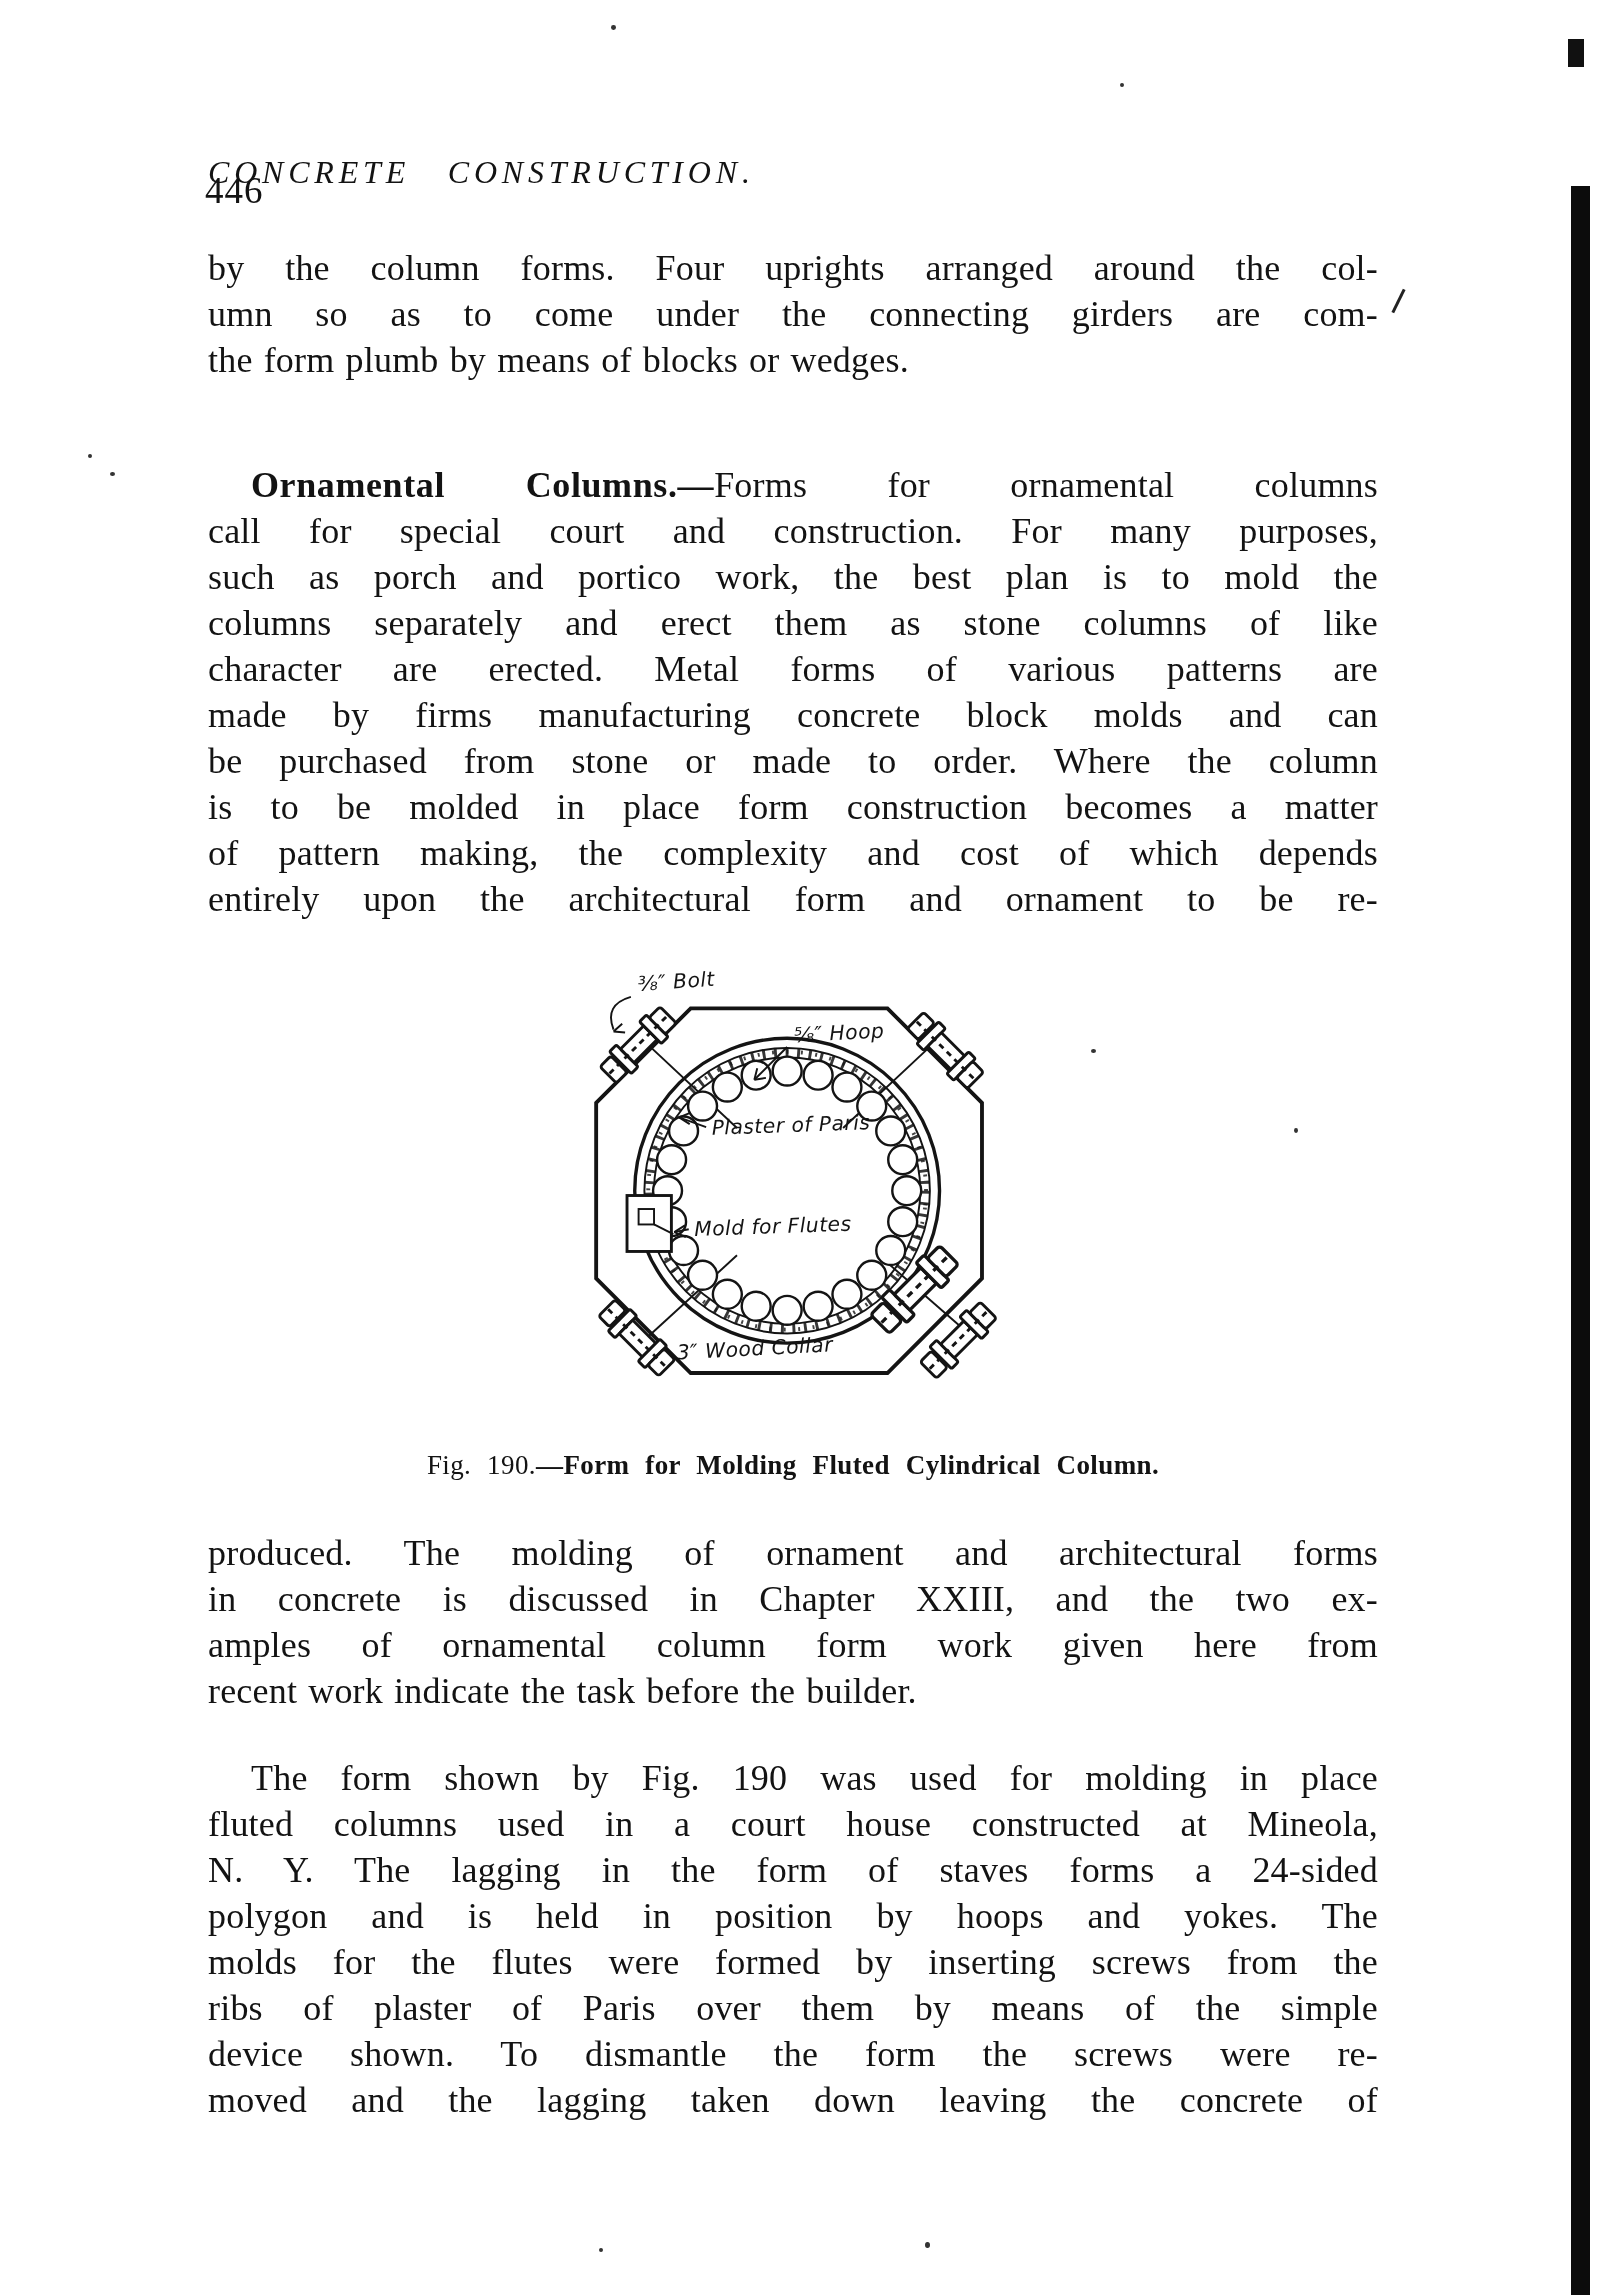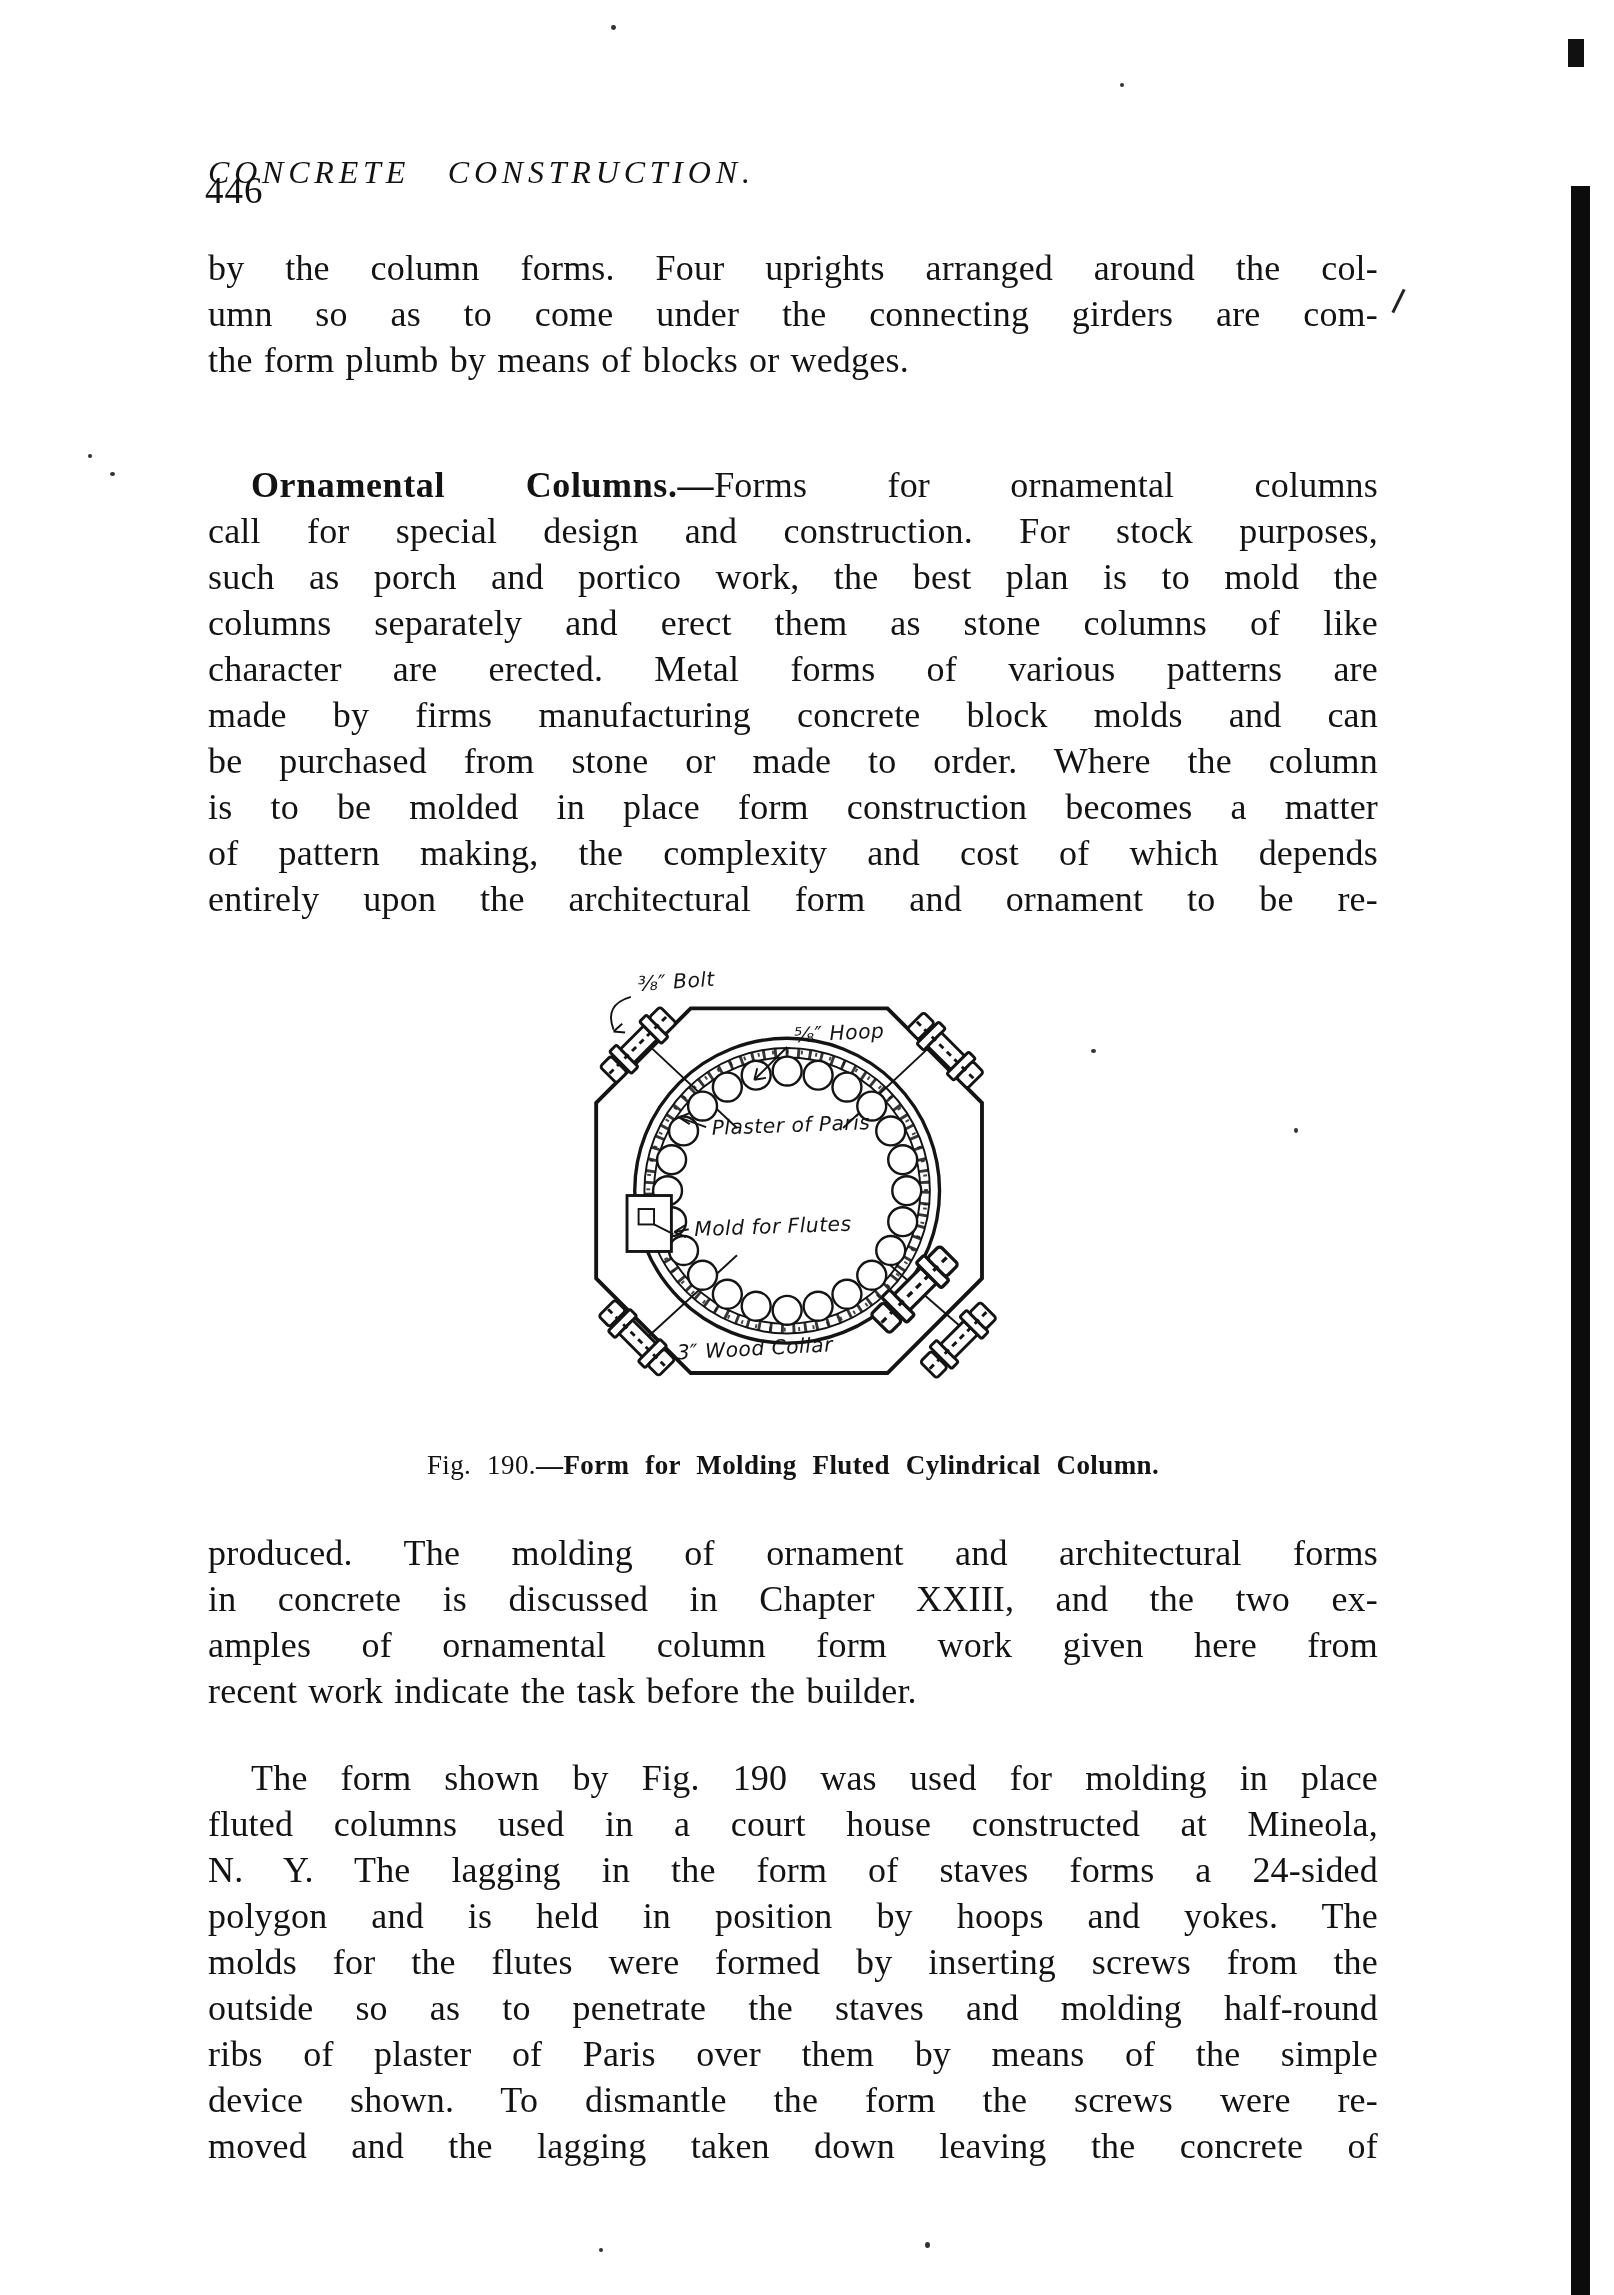--- a/index.html
+++ b/index.html
@@ -50,21 +50,21 @@
 
 <div class="para" id="paragraph-1" style="top:245px">
     <div class="tline just">by the column forms.  Four uprights arranged around the col-</div>
     <div class="tline just">umn so as to come under the connecting girders are com-</div>
     <div class="tline">the form plumb by means of blocks or wedges.</div>
   </div>
 
 <div class="para" id="paragraph-2" style="top:462px">
   <div class="tline just first-line"><span class="lead-bold">Ornamental Columns.—</span><span>Forms for ornamental columns</span></div>
   <div>
-      <div class="tline just">call for special design and construction.  For stock purposes,</div>
+      <div class="tline just">call for special court and construction.  For many purposes,</div>
       <div class="tline just">such as porch and portico work, the best plan is to mold the</div>
       <div class="tline just">columns separately and erect them as stone columns of like</div>
       <div class="tline just">character are erected.  Metal forms of various patterns are</div>
       <div class="tline just">made by firms manufacturing concrete block molds and can</div>
       <div class="tline just">be purchased from stone or made to order.  Where the column</div>
       <div class="tline just">is to be molded in place form construction becomes a matter</div>
       <div class="tline just">of pattern making, the complexity and cost of which depends</div>
       <div class="tline just">entirely upon the architectural form and ornament to be re-</div>
     </div>
 </div>
@@ -171,21 +171,20 @@
     <div class="tline just">amples of ornamental column form work given here from</div>
     <div class="tline">recent work indicate the task before the builder.</div>
   </div>
 
 <div class="para" id="paragraph-4" style="top:1755px">
     <div class="tline just" style="text-indent: 43px;">The form shown by Fig. 190 was used for molding in place</div>
     <div class="tline just">fluted columns used in a court house constructed at Mineola,</div>
     <div class="tline just">N. Y.  The lagging in the form of staves forms a 24-sided</div>
     <div class="tline just">polygon and is held in position by hoops and yokes.  The</div>
     <div class="tline just">molds for the flutes were formed by inserting screws from the</div>
-    <div class="tline just">outside so as to penetrate the staves and molding half-round</div>
     <div class="tline just">ribs of plaster of Paris over them by means of the simple</div>
     <div class="tline just">device shown.  To dismantle the form the screws were re-</div>
     <div class="tline just">moved and the lagging taken down leaving the concrete of</div>
   </div>
 
 <div class="abs" id="binding-band"></div>
 <div class="abs" id="binding-mark"></div>
 <div class="abs" id="stray-stroke"></div>
 <div class="speck" style="left:611px;top:25px;width:4.8px;height:4.8px;"></div>
 <div class="speck" style="left:1120px;top:83px;width:3.9px;height:3.9px;"></div>

